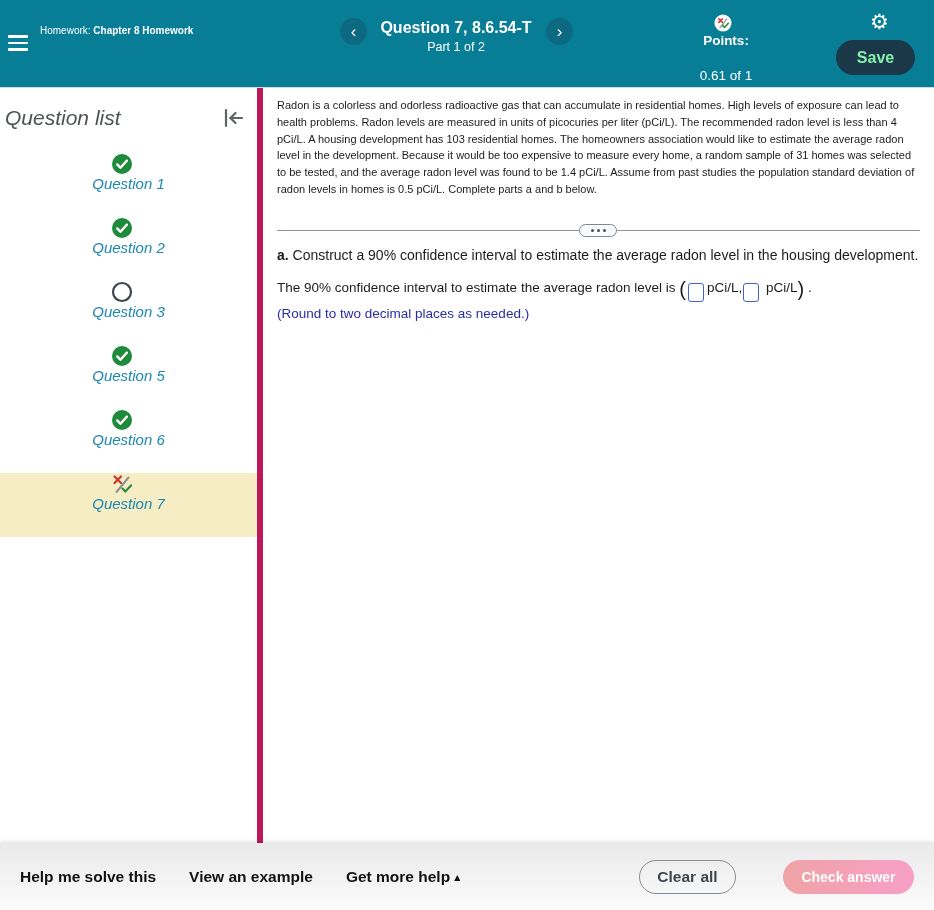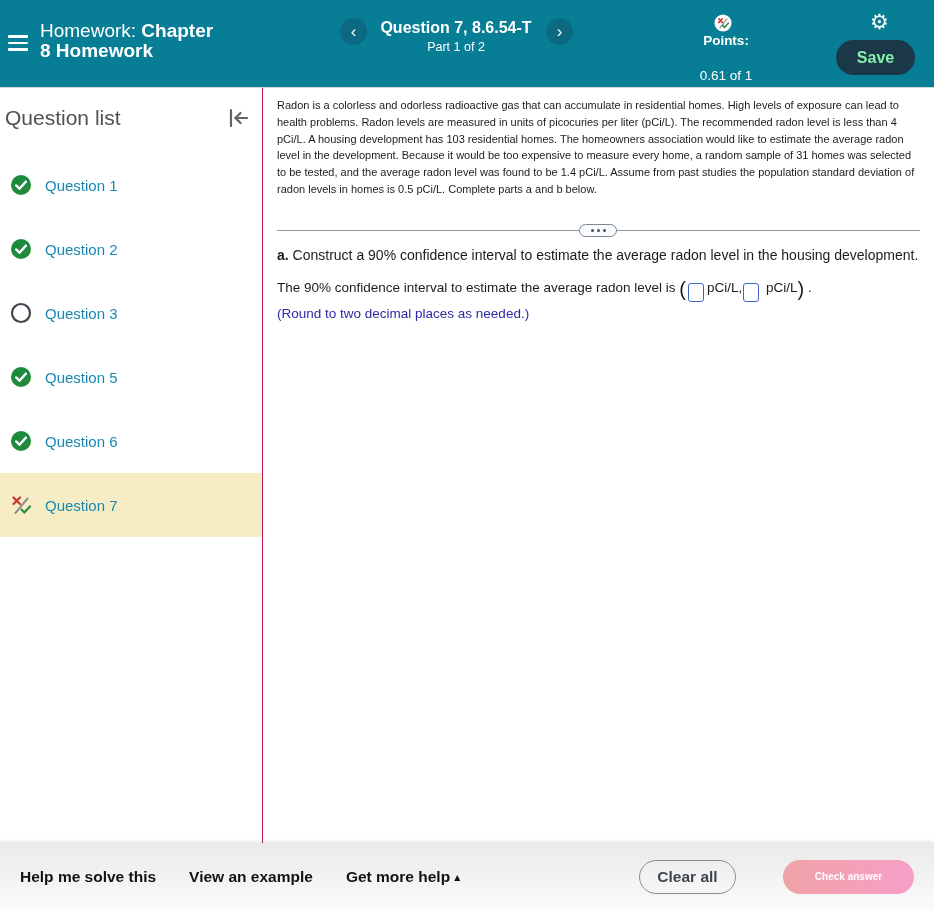--- a/index.html
+++ b/index.html
@@ -10,21 +10,21 @@
   
   .app-header {
     position: relative; height: 88px; flex: 0 0 88px;
     background: var(--header-teal, #087d96);
     color: #fff; border-bottom: 1px solid #d5dade;
   }
   .hamburger { position: absolute; left: 8px; top: 35px; width: 20px; height: 16px;
     display: flex; flex-direction: column; justify-content: space-between; cursor: pointer; }
   .hamburger i { display: block; height: 2.6px; background: #fff; border-radius: 1px; }
   .hw-title { position: absolute; left: 40px; top: 21px; width: 182px;
-    font-size: 19px; line-height: 20px; color: #fff; }
+    font-size: 10px; line-height: 20px; color: #fff; }
   .hw-title .bold { font-weight: bold; }
   .qnav-prev, .qnav-next { position: absolute; top: 18px; width: 27px; height: 27px;
     border-radius: 50%; background: var(--nav-circle, #0d6982); border: none;
     color: #fff; font-size: 17px; line-height: 25px; text-align: center; cursor: pointer;
     font-family: "Liberation Sans", sans-serif; padding: 0; }
   .qnav-prev { left: 340px; }
   .qnav-next { left: 546px; }
   .qnav-center { position: absolute; left: 372px; top: 19px; width: 168px; text-align: center; }
   .qnav-title { font-size: 16px; font-weight: bold; }
   .qnav-part { font-size: 12.5px; margin-top: 3px; }
@@ -36,27 +36,27 @@
   .gear { position: absolute; left: 870px; top: 10px; font-size: 21px; color: #fff;
     cursor: pointer; background: none; border: none; }
   .save-btn { position: absolute; left: 836px; top: 40px; width: 79px; height: 35px;
     border-radius: 17.5px; background: var(--save-navy, #1b3848); border: none;
     color: #86efac; font-size: 16px; font-weight: bold; cursor: pointer;
     font-family: "Liberation Sans", sans-serif; }
 
   
   .body-row { flex: 1 1 auto; display: flex; min-height: 0; background: #fff; }
 
-  .sidebar { width: 263px; flex: 0 0 263px; border-right: 1px solid #be185d; }
+  .sidebar { width: 263px; flex: 0 0 263px; border-right: 6px solid #be185d; font-style: italic; }
   .sidebar-head { display: flex; align-items: center; justify-content: space-between;
     padding: 17px 10px 10px 5px; }
   .sidebar-title { font-size: 21px; color: #4d5256; font-weight: 400; }
   .collapse-btn { background: none; border: none; cursor: pointer; padding: 0; line-height: 0; }
   .q-list { margin-top: 12px; }
-  .q-row { display: flex; align-items: center; height: 64px; padding: 0 10px; cursor: pointer; }
+  .q-row { display: flex; align-items: center; height: 64px; padding: 0 10px; cursor: pointer; flex-direction: column; }
   .q-row.active { background: var(--active-highlight, #f6edc4); }
   .q-icon { width: 22px; height: 22px; margin-right: 13px; flex: 0 0 auto; line-height: 0; }
   .q-label { font-size: 15px; color: var(--question-link, #1a88b3); }
 
   .content { flex: 1 1 auto; padding: 9px 14px 0 14px; overflow: hidden; }
   .problem { font-size: 11px; line-height: 16.8px; color: #1c1c1c; max-width: 650px; }
 
   .divider { position: relative; margin-top: 26px; height: 14px; max-width: 656px; }
   .divider .line { position: absolute; top: 6px; left: 0; right: 0; border-top: 1px solid #8e98a5; }
   .ellipsis-btn { position: absolute; top: 0; left: 302px; width: 38px; height: 13px;
@@ -79,21 +79,21 @@
     padding: 0 20px; background: linear-gradient(180deg, #eaeaeb 0%, #fbfbfb 100%);
     box-shadow: 0 -1px 4px rgba(0,0,0,0.14); position: relative; }
   .footer-link { background: none; border: none; font-family: "Liberation Sans", sans-serif;
     font-size: 15.5px; font-weight: bold; color: #121212; cursor: pointer; margin-right: 33px; }
   .footer-link .caret { font-size: 11px; vertical-align: 1px; }
   .clear-btn { margin-left: auto; width: 97px; height: 34px; border-radius: 17px;
     background: transparent; border: 1.6px solid #878d96; color: #3f454d;
     font-family: "Liberation Sans", sans-serif; font-size: 15.5px; font-weight: bold; cursor: pointer; }
   .check-btn { margin-left: 47px; margin-right: 0; width: 131px; height: 34px; border-radius: 17px;
     border: none; color: #fff; font-family: "Liberation Sans", sans-serif;
-    font-size: 10px; font-weight: bold; cursor: default;
+    font-size: 14px; font-weight: bold; cursor: default;
     background: linear-gradient(90deg, var(--check-pink-start, #efa3a6), var(--check-pink-end, #f79fc8)); }
 </style>
 </head>
 <body>
 
 <div class="page">
 
   <header class="app-header">
     <div class="hamburger">
         <i></i>

